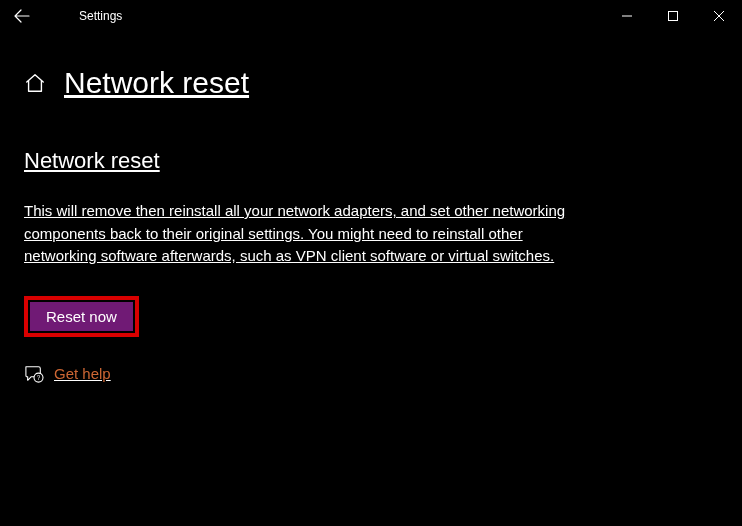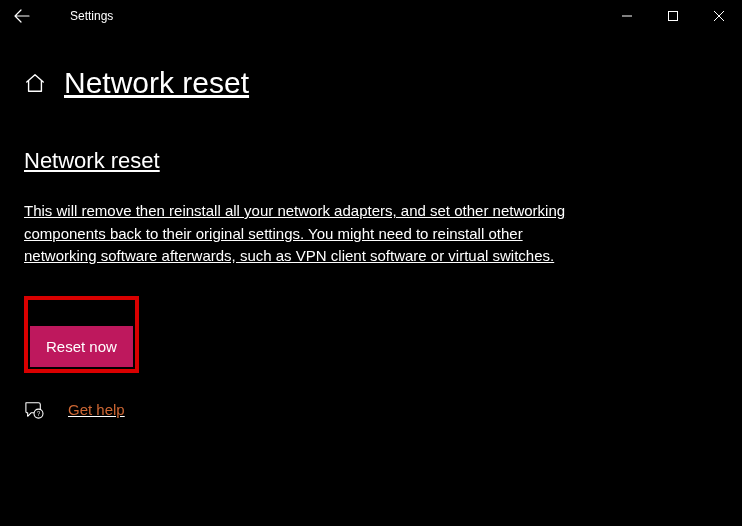--- a/index.html
+++ b/index.html
@@ -18,21 +18,21 @@
     }
     .titlebar {
       height: 32px;
       display: flex;
       align-items: center;
       padding-left: 6px;
     }
     .titlebar-left {
       display: flex;
       align-items: center;
-      gap: 20px;
+      gap: 29px;
     }
     .back-btn {
       width: 32px;
       height: 32px;
       display: flex;
       align-items: center;
       justify-content: center;
       cursor: pointer;
     }
     .back-btn svg {
@@ -105,35 +105,34 @@
       font-size: 15px;
       margin-bottom: 30px;
     }
     .reset-btn-wrapper {
       display: inline-block;
       border: 4px solid #d90000;
       padding: 2px;
       margin-bottom: 28px;
     }
     .reset-btn {
-      background: #be185d;
+      background: #701a75;
       color: #ffffff;
       border: none;
-      padding: 12px 16px;
+      padding: 6px 16px;
       font-size: 15px;
       font-family: inherit;
       cursor: pointer;
       min-width: 94px;
       text-align: center;
-      margin-top: 24px;
     }
     .help-row {
       display: flex;
       align-items: center;
-      gap: 24px;
+      gap: 10px;
     }
     .help-icon {
       display: flex;
       align-items: center;
     }
     .help-icon svg {
       width: 20px;
       height: 18px;
     }
     .help-link {

